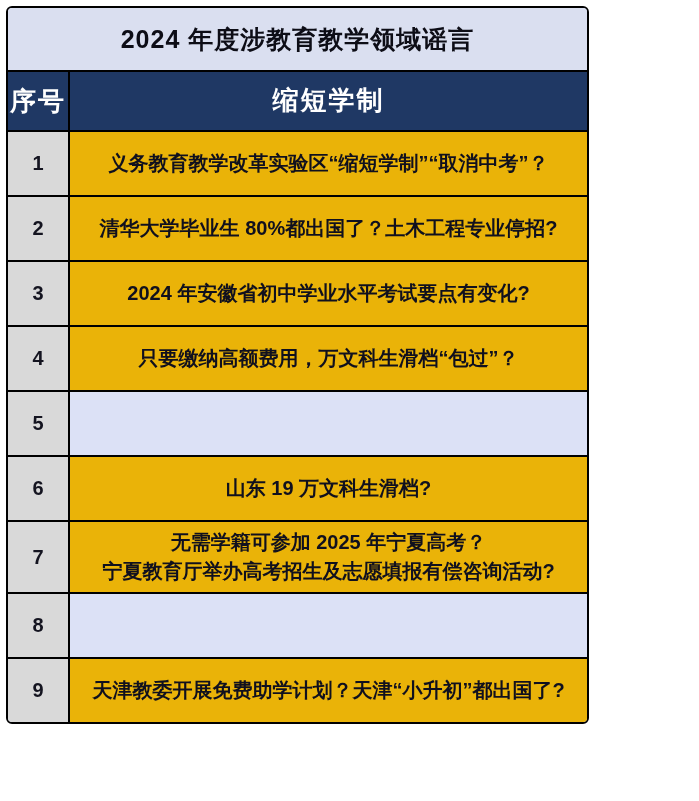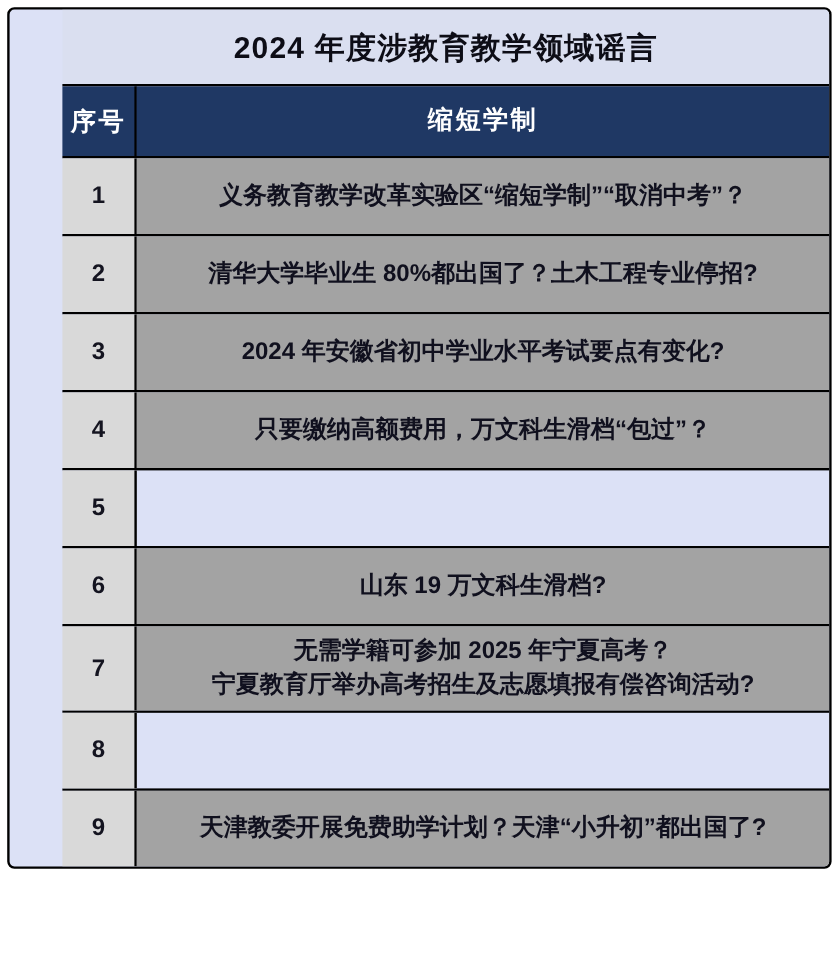--- a/index.html
+++ b/index.html
@@ -11,28 +11,27 @@
   .page {
     width: 699px;
     height: 801px;
     box-sizing: border-box;
     padding: 6px 6px;
     background: #ffffff;
     overflow: hidden;
   }
   .table {
     box-sizing: border-box;
-    width: 687px;
+    width: 583px;
     border: 2px solid #000000;
     border-radius: 6px;
     overflow: hidden;
     display: flex;
     flex-direction: column;
     background: #dce1f6;
-    padding-left: 44px;
   }
   .title-cell {
     height: 62px;
     background: #dadff0;
     border-bottom: 2px solid #000000;
     display: flex;
     align-items: center;
     justify-content: center;
     font-size: 25px;
     font-weight: bold;
@@ -55,33 +54,33 @@
   .cell.num {
     width: 60px;
     flex: 0 0 60px;
     background: #d9d9d9;
     border-right: 2px solid #000000;
     font-size: 20px;
     color: #141420;
   }
   .cell.sample {
     flex: 1 1 auto;
-    background: #a3a3a3;
+    background: #eab308;
     font-size: 20px;
     color: #10101e;
     white-space: pre-line;
     line-height: 1.45;
     padding: 0 12px;
   }
   .row.header { height: 58px; }
   .row.header .cell.num,
   .row.header .cell.sample {
     background: #1f3864;
     color: #ffffff;
-    font-size: 21px;
+    font-size: 26px;
     letter-spacing: 2px;
   }
   .row.header .cell.num { border-right-color: #000000; }
   .row.body { height: 63px; }
   .row.body.tall { height: 70px; }
 </style>
 </head>
 <body>
 
 <div class="page">

